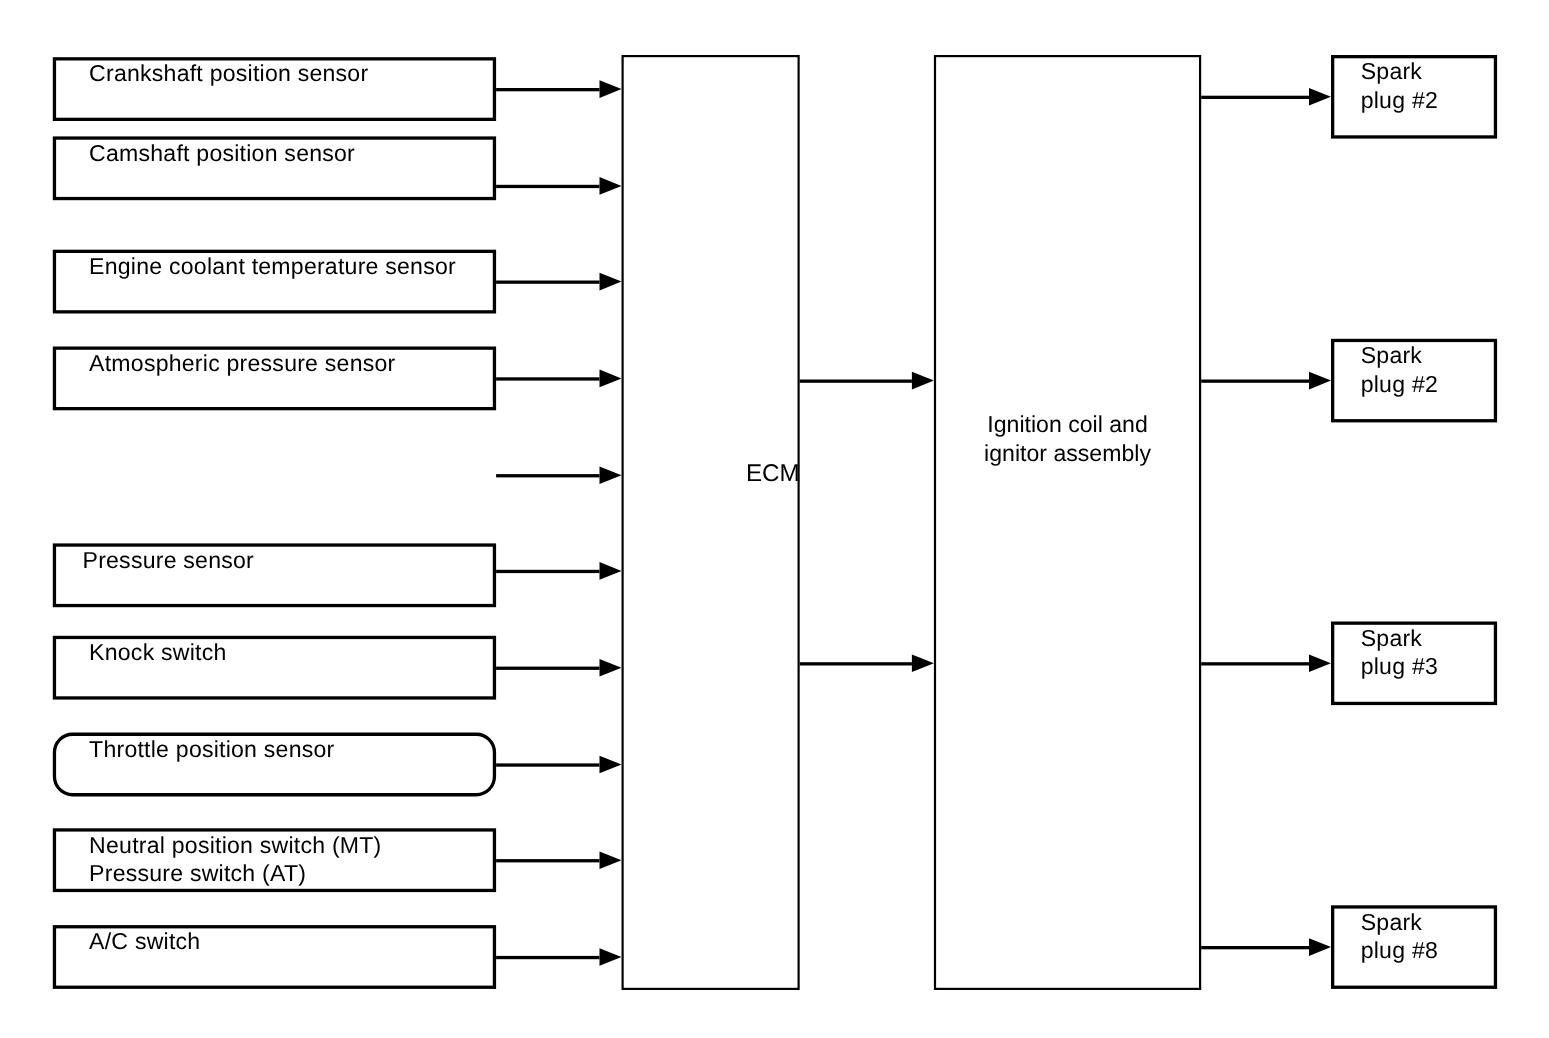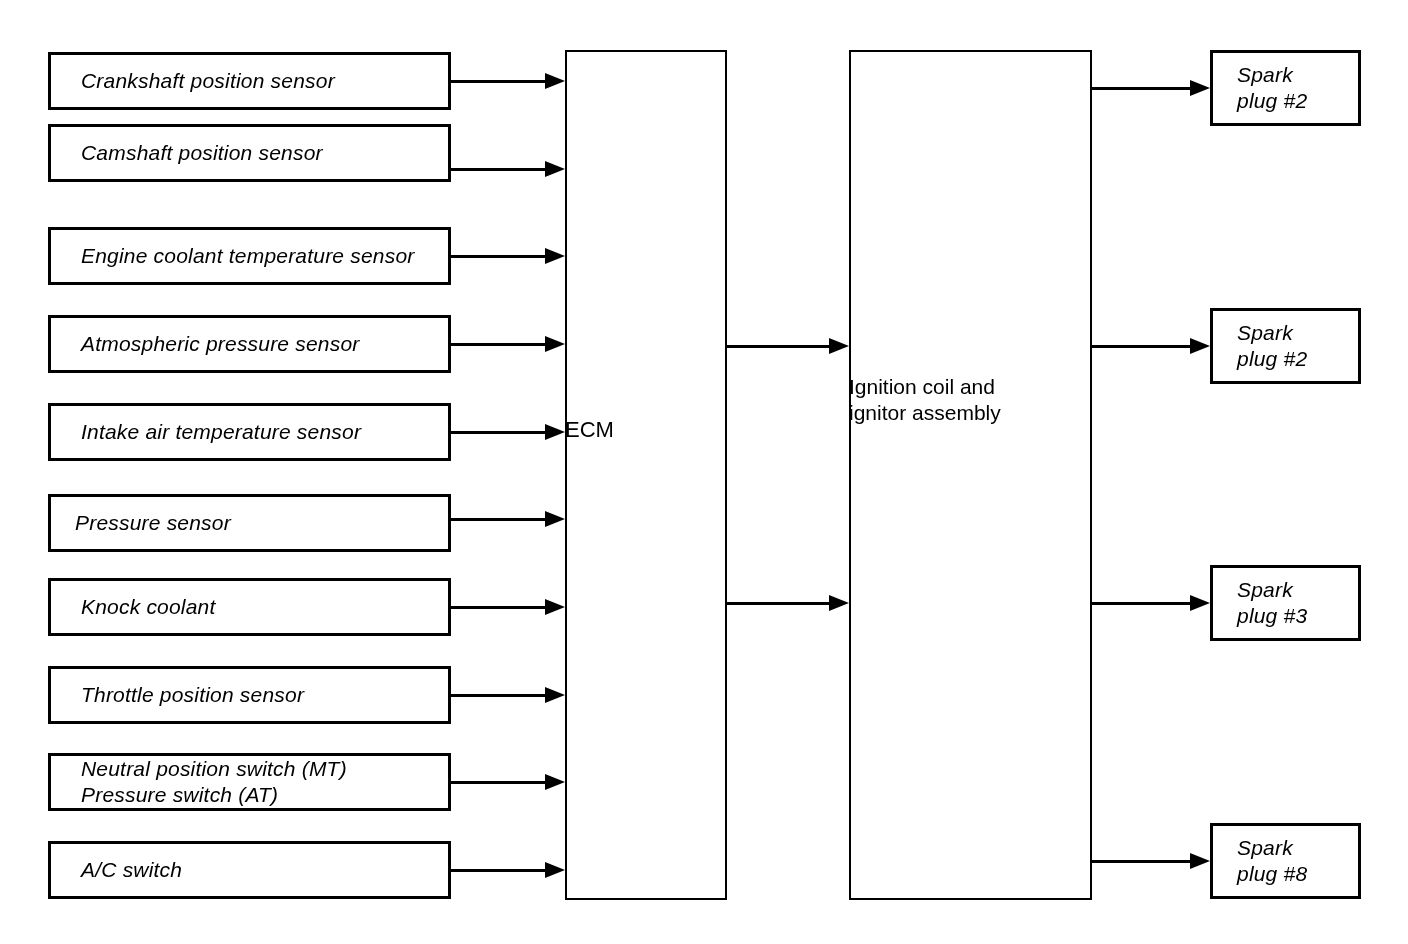--- a/index.html
+++ b/index.html
@@ -15,25 +15,23 @@
     font-family: "Liberation Sans", "DejaVu Sans", sans-serif;
     color: #000000;
     overflow: hidden;
   }
   .box {
     position: absolute;
     box-sizing: border-box;
     border: 3px solid #000000;
     background: #ffffff;
     display: flex;
-    align-items: center;
     font-size: 21px;
     line-height: 26px;
     letter-spacing: 0.2px;
-    font-style: italic;
   }
   .input-box {
     left: 48px;
     width: 403px;
     height: 58px;
     padding-left: 30px;
   }
   .input-box .lbl span { display: block; }
   .big-box {
     border-width: 2.5px;
@@ -43,29 +41,30 @@
     width: 151px;
     height: 76px;
     padding-left: 24px;
   }
   .plug-box .lbl span { display: block; }
   .ecm-label {
     position: absolute;
     left: 565px;
     top: 417px;
     width: 162px;
-    text-align: left;
+    text-align: right;
     font-size: 22px;
     line-height: 26px;
   }
   .ign-label {
     position: absolute;
     left: 849px;
     top: 374px;
     width: 243px;
+    text-align: center;
     font-size: 21px;
     line-height: 26px;
   }
   .ign-label span { display: block; }
   .connector {
     position: absolute;
     height: 3px;
     background: #000000;
   }
   .connector::after {
@@ -99,36 +98,31 @@
   <div class="box input-box" style="top:227px;">
     <div class="lbl">
         <span>Engine coolant temperature sensor</span>
       </div>
   </div>
   <div class="box input-box" style="top:315px;padding-left:30px;">
     <div class="lbl">
         <span>Atmospheric pressure sensor</span>
       </div>
   </div>
-  <div class="box input-box" style="top:403px;">
-    <div class="lbl">
-        <span>Intake air temperature sensor</span>
-      </div>
-  </div>
   <div class="box input-box" style="top:494px;padding-left:24px;">
     <div class="lbl">
         <span>Pressure sensor</span>
       </div>
   </div>
   <div class="box input-box" style="top:578px;">
     <div class="lbl">
-        <span>Knock coolant</span>
+        <span>Knock switch</span>
       </div>
   </div>
-  <div class="box input-box" style="top:666px;">
+  <div class="box input-box" style="top:666px;border-radius:18px;">
     <div class="lbl">
         <span>Throttle position sensor</span>
       </div>
   </div>
   <div class="box input-box" style="top:753px;">
     <div class="lbl">
       <span>Neutral position switch (MT)</span>
       <span>Pressure switch (AT)</span>
     </div>
   </div>

